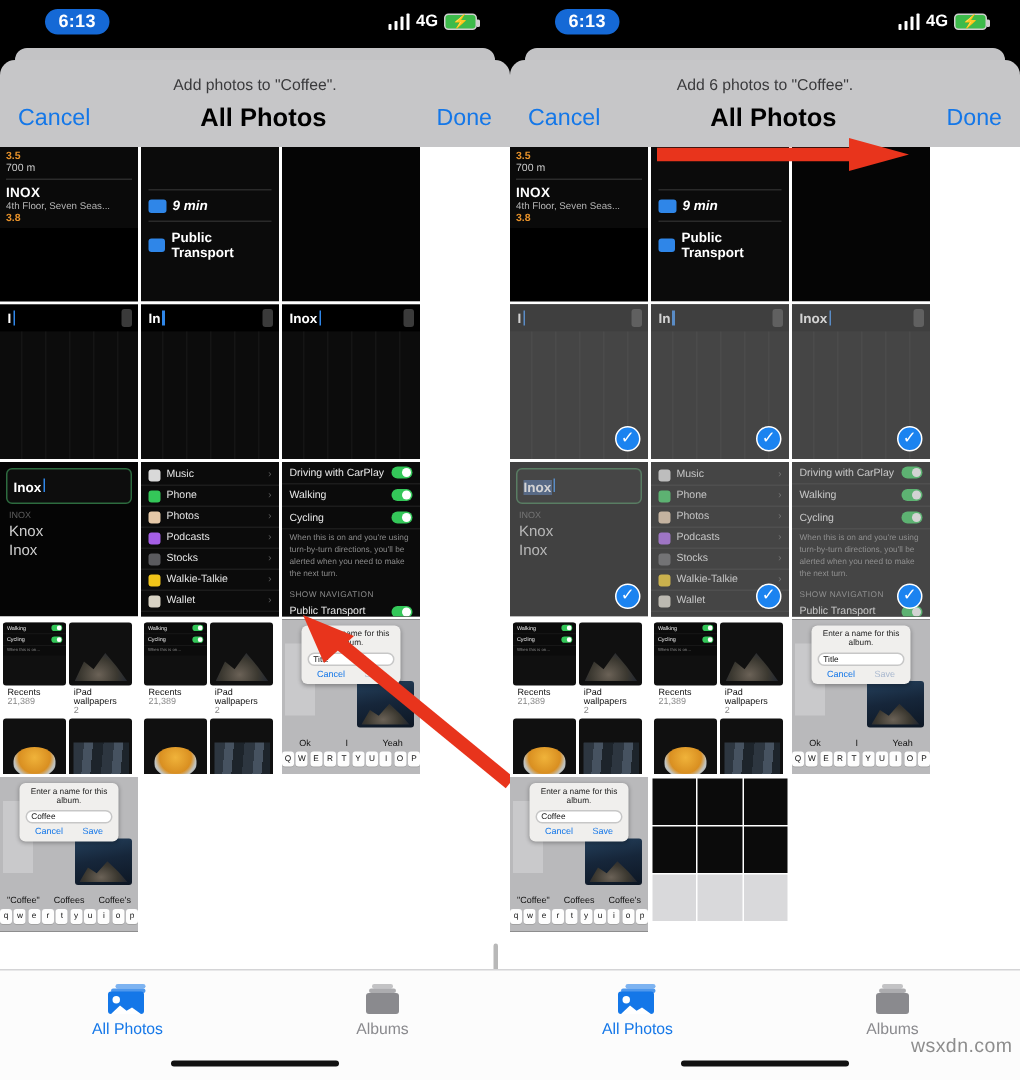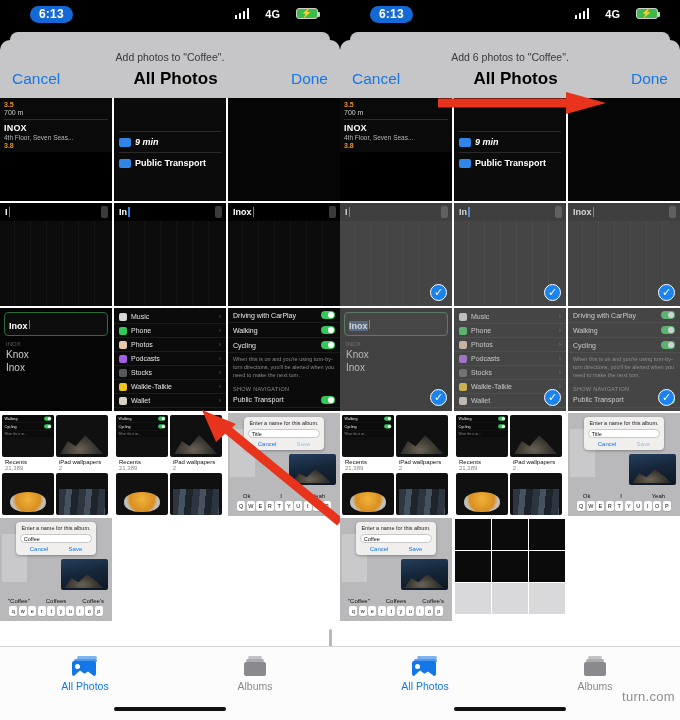--- a/index.html
+++ b/index.html
@@ -16,21 +16,21 @@
   .statusbar {
     height: 28px; background: #000; position: relative;
     display: flex; align-items: center; justify-content: space-between;
     padding: 0 16px;
   }
   .clock {
     background: #1569d6; color: #fff; font-size: 12px; font-weight: bold;
     border-radius: 9px; padding: 1px 9px 2px 9px; letter-spacing: .2px;
     margin-left: 14px;
   }
-  .status-right { display: flex; gap: 16px; margin-right: 6px; }
+  .status-right { display: flex; align-items: center; gap: 4px; margin-right: 6px; }
   .sig { display: flex; align-items: flex-end; gap: 1.5px; height: 11px; }
   .sig i { display: block; width: 2.5px; background: #fff; border-radius: .5px; }
   .sig i:nth-child(1) { height: 4px; }
   .sig i:nth-child(2) { height: 6px; }
   .sig i:nth-child(3) { height: 8.5px; }
   .sig i:nth-child(4) { height: 11px; }
   .net { color: #fff; font-size: 11px; font-weight: bold; }
   .batt {
     width: 22px; height: 11px; border: 1px solid #cfcfcf; border-radius: 3px;
     background: #3dbb4a; position: relative; display: flex;
@@ -71,21 +71,21 @@
   .arrow-d {
     position: absolute; left: 198px; top: 408px; width: 150px; height: 120px;
     pointer-events: none; z-index: 30;
   }
 
   
   .grid { background: #fff; }
   .grow { display: flex; gap: 2px; margin-bottom: 2px; }
   .cell {
     position: relative; overflow: hidden; background: #000;
-    width: 112px; height: 103px; flex: none;
+    width: 92px; height: 103px; flex: none;
   }
   .r2 .cell { height: 103px; }
   .check {
     position: absolute; right: 5px; bottom: 5px;
     width: 17px; height: 17px; border-radius: 50%;
     background: #1b83f0; border: 1.5px solid #fff;
     display: flex; align-items: center; justify-content: center;
     color: #fff; font-size: 11px; line-height: 1; z-index: 6;
   }
   .dim::before {
@@ -974,17 +974,17 @@
       </div>
       <div class="tab idle">
         <div class="ico-alb">
             <i></i>
             <i></i>
             <i></i>
           </div>
         <span>Albums</span>
       </div>
       <div class="homebar"></div>
-      <div class="wm">turn.com</div>
+      <div class="wm">wsxdn.com</div>
     </div>
   </div>
 
 </div>
 
 </body></html>

